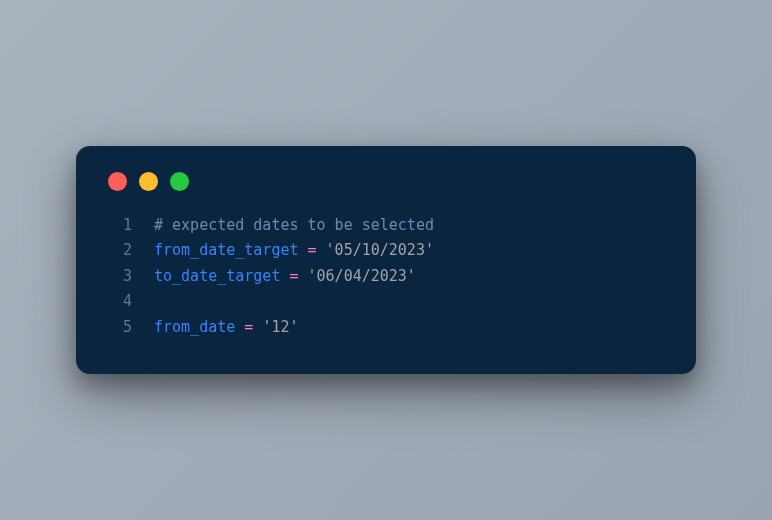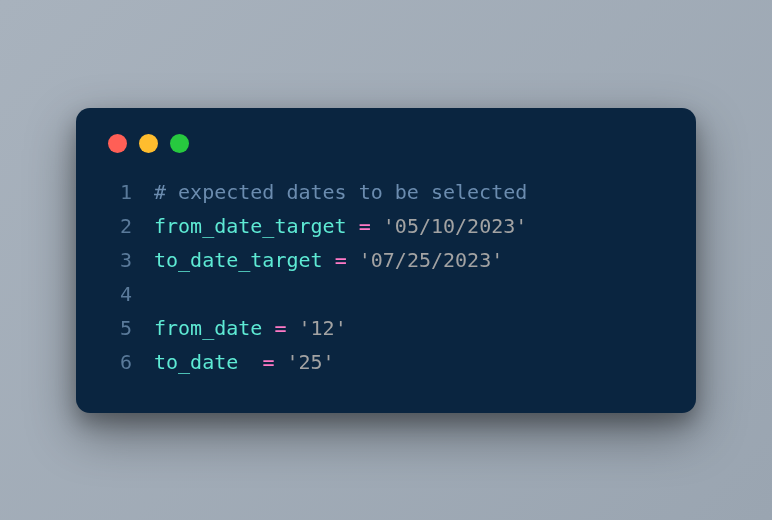--- a/index.html
+++ b/index.html
@@ -23,47 +23,46 @@
       display: flex;
       gap: 12px;
       margin-bottom: 22px;
       padding-left: 2px;
     }
     .tl { width: 19px; height: 19px; border-radius: 50%; }
     .tl-red { background: #ff5f56; }
     .tl-yellow { background: #ffbd2e; }
     .tl-green { background: #27c93f; }
     .code {
-      font-size: 20px;
+      font-size: 15px;
       line-height: 1.7;
     }
     .line { white-space: pre; }
     .lineno {
       display: inline-block;
       width: 26px;
       text-align: right;
       color: #5a7a9a;
       margin-right: 22px;
       user-select: none;
     }
     .comment { color: #6b8caf; }
-    .ident { color: #5eead4; text-align: right; }
+    .ident { color: #3b82f6; text-align: right; }
     .op { color: #ff79c6; }
     .string { color: #a3a3a3; }
   </style>
 </head>
 <body>
 
 <div class="editor">
   <div class="traffic-lights">
     <div class="tl tl-red"></div>
     <div class="tl tl-yellow"></div>
     <div class="tl tl-green"></div>
   </div>
   <div class="code" id="codeblock">
       <div class="line"><span class="lineno">1</span><span class="comment"># expected dates to be selected</span></div>
       <div class="line"><span class="lineno">2</span><span class="ident">from_date_target </span><span class="op">=</span><span class="ident"> </span><span class="string">'05/10/2023'</span></div>
-      <div class="line"><span class="lineno">3</span><span class="ident">to_date_target </span><span class="op">=</span><span class="ident"> </span><span class="string">'07/25/2023'</span></div>
+      <div class="line"><span class="lineno">3</span><span class="ident">to_date_target </span><span class="op">=</span><span class="ident"> </span><span class="string">'06/04/2023'</span></div>
       <div class="line"><span class="lineno">4</span></div>
       <div class="line"><span class="lineno">5</span><span class="ident">from_date </span><span class="op">=</span><span class="ident"> </span><span class="string">'12'</span></div>
-      <div class="line"><span class="lineno">6</span><span class="ident">to_date  </span><span class="op">=</span><span class="ident"> </span><span class="string">'25'</span></div>
     </div>
 </div>
 
 </body></html>

